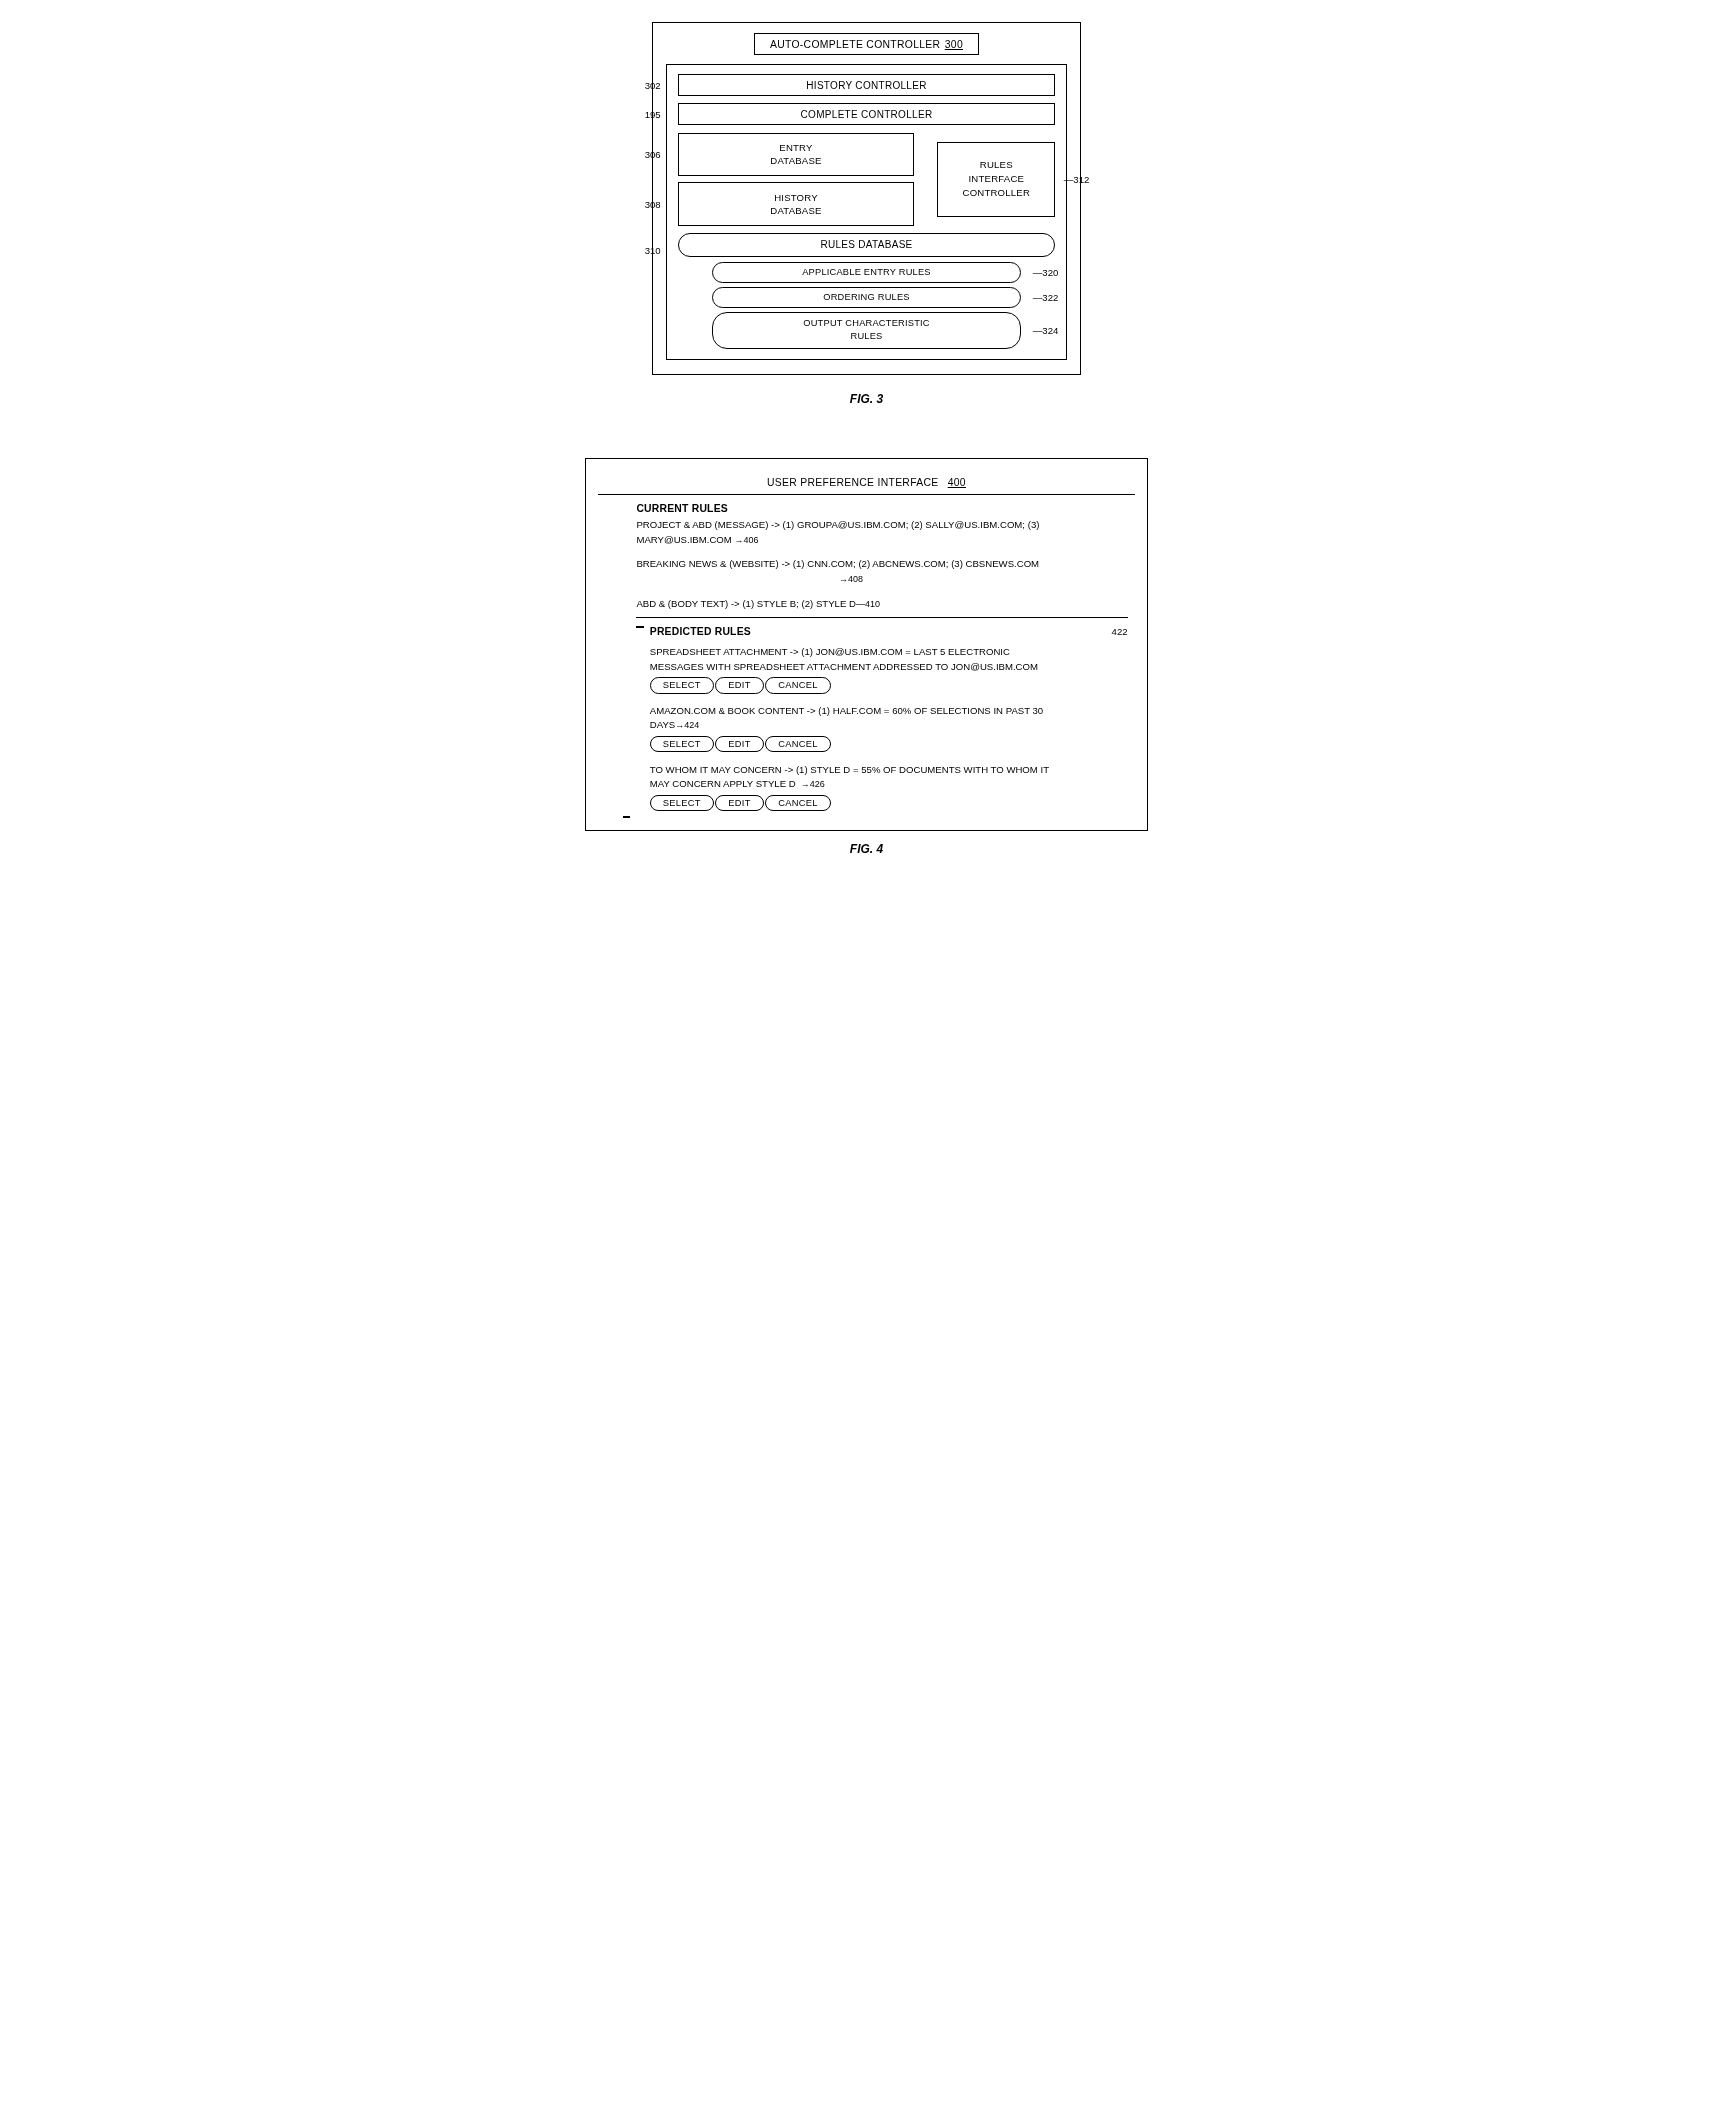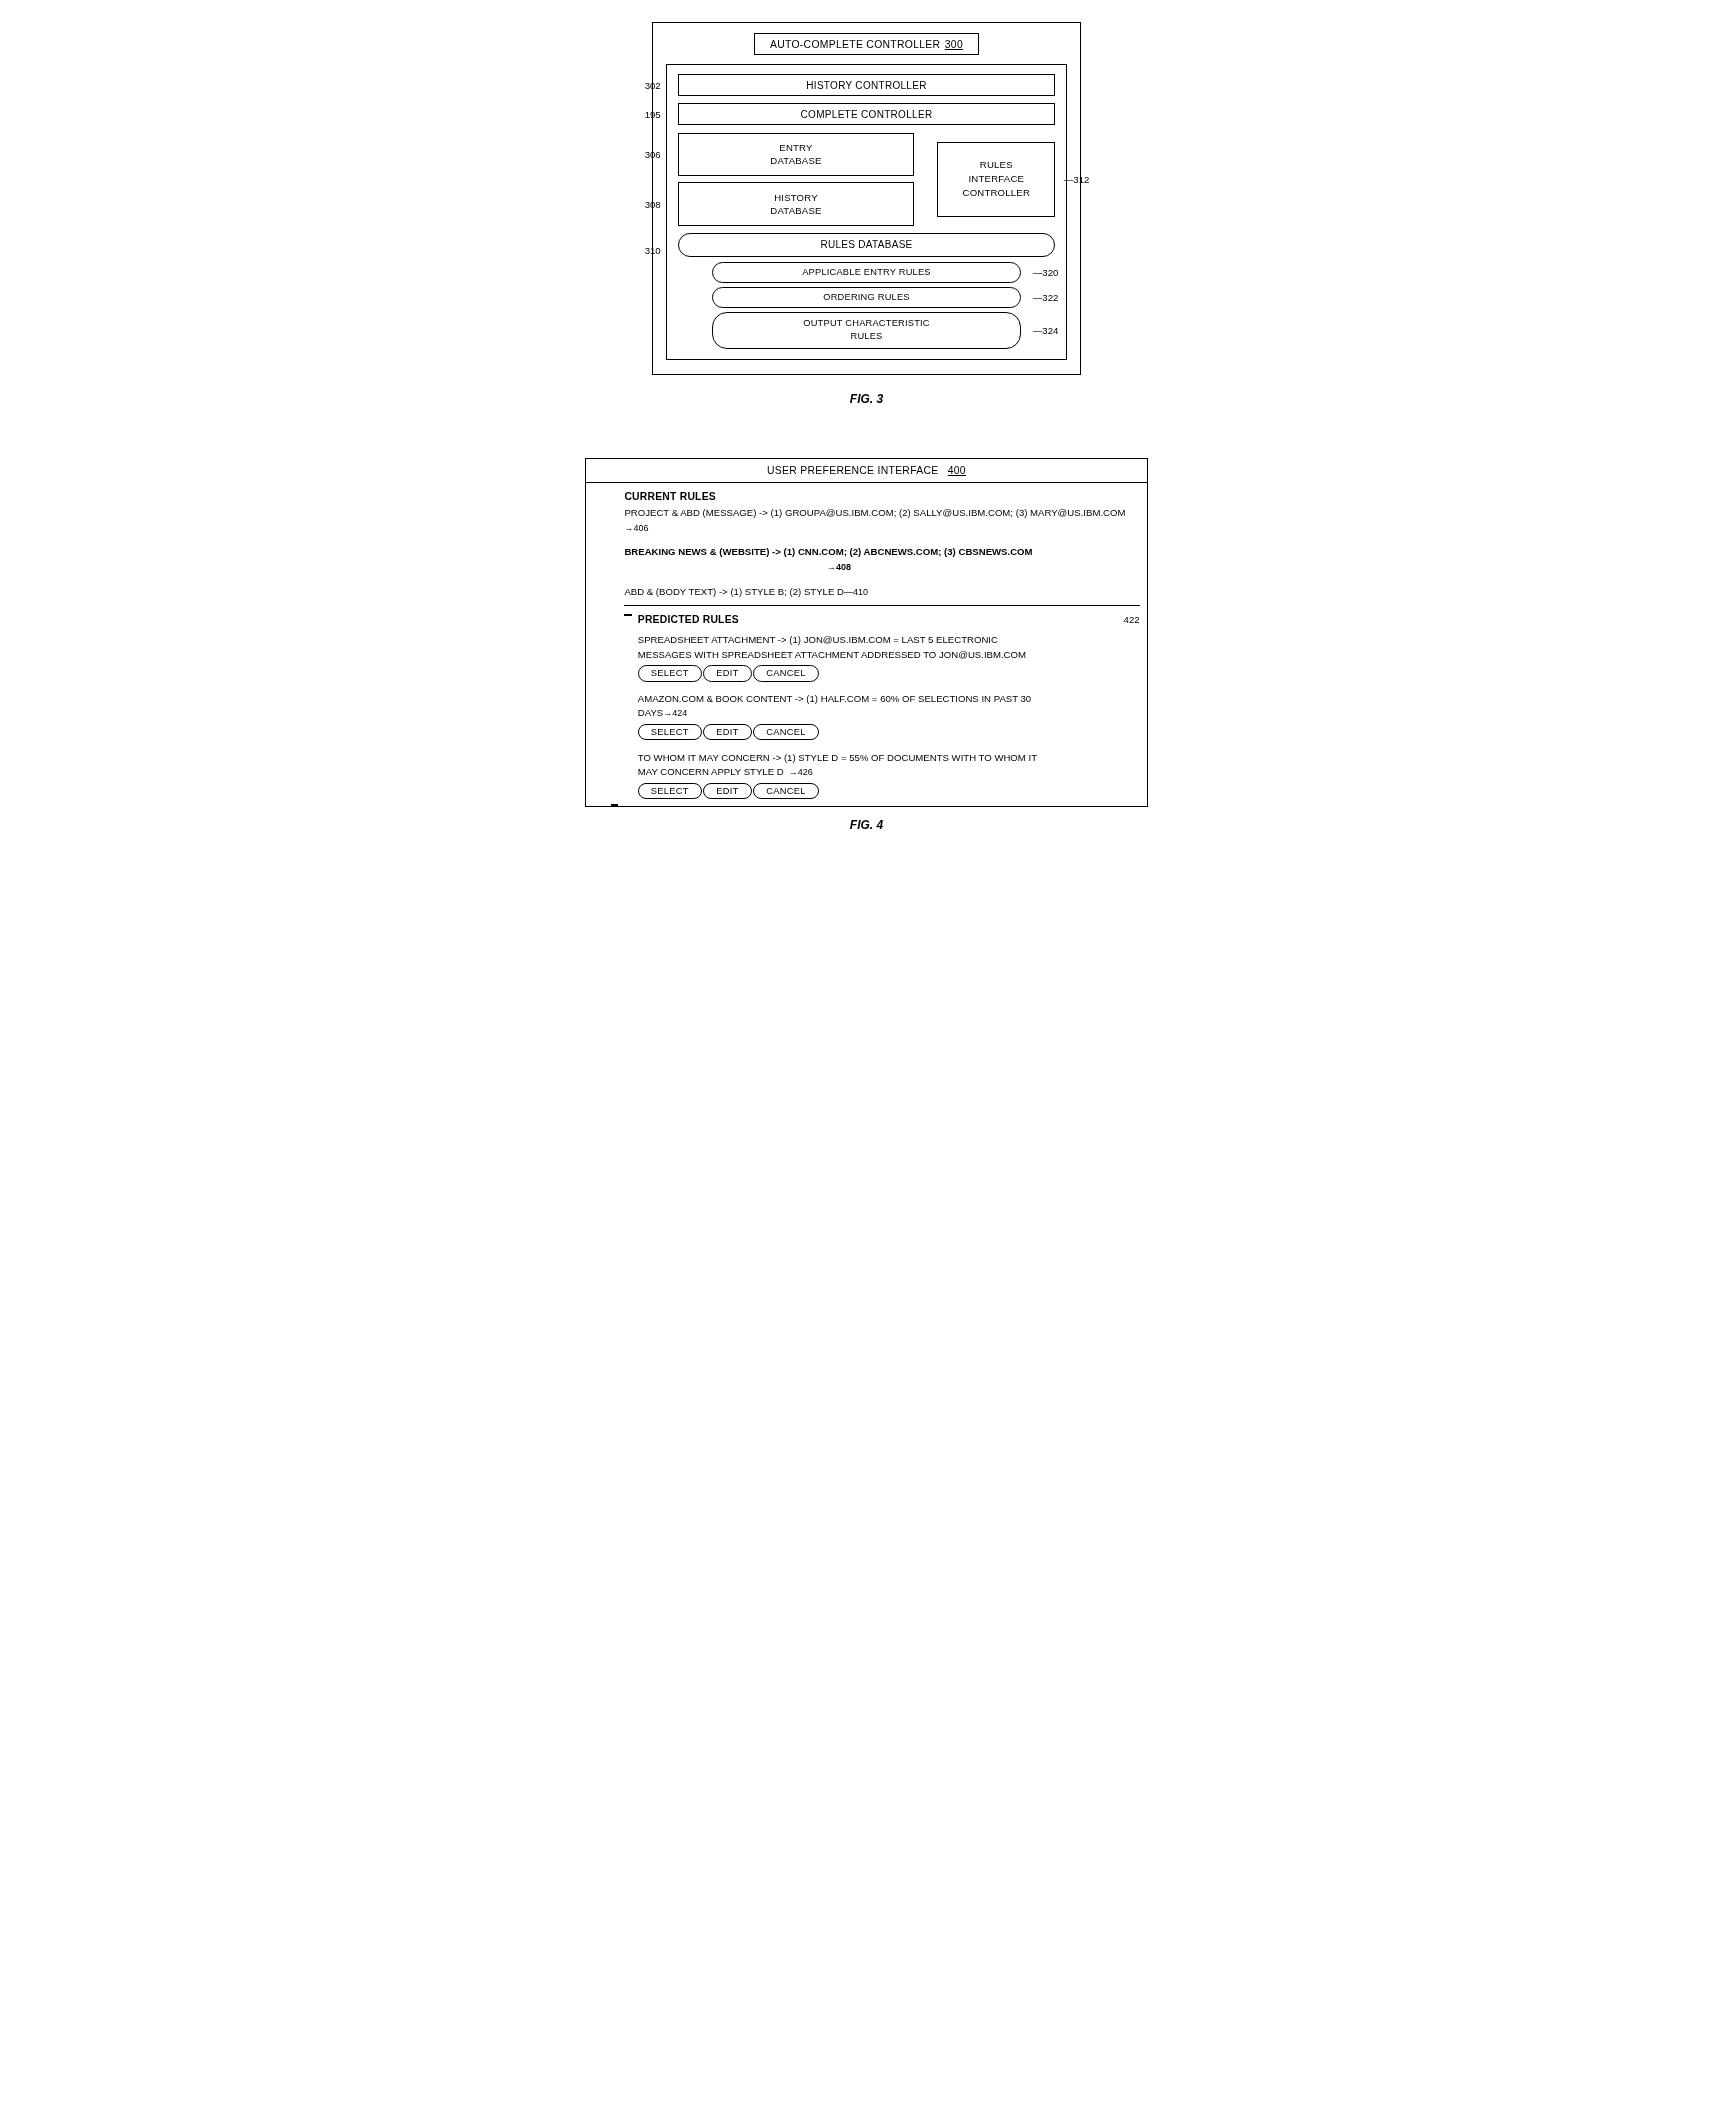--- a/index.html
+++ b/index.html
@@ -32,21 +32,21 @@
     
     .fig4-container {
       display: flex;
       flex-direction: column;
       align-items: center;
     }
 
     .fig4-diagram {
       border: 1.5px solid #000;
       width: 563px;
-      padding: 0;
+      padding: 12px;
     }
 
     .fig4-header {
       text-align: center;
       border-bottom: 1.5px solid #000;
       padding: 6px;
       font-size: 10.4px;
       letter-spacing: 0.3px;
       display: flex;
       justify-content: center;
@@ -189,21 +189,21 @@
             <div>
               <div class="section-title">CURRENT RULES</div>
 
 
               <div style="font-size:9.6px; margin-bottom:10.4px; line-height:1.5; position:relative;">
                 <span>PROJECT &amp; ABD (MESSAGE) -&gt; (1) GROUPA@US.IBM.COM;
 (2) SALLY@US.IBM.COM; (3) MARY@US.IBM.COM</span>
                 <span style="font-size:9px;">→406</span>
               </div>
 
-              <div style="font-size:9.6px; margin-bottom:10.4px; line-height:1.5; position:relative;font-weight:bold;">
+              <div style="font-size:9.6px; margin-bottom:10.4px; line-height:1.5; position:relative;">
                 BREAKING NEWS &amp; (WEBSITE) -&gt; (1) CNN.COM; (2) ABCNEWS.COM; (3) CBSNEWS.COM
                 <span style="font-size:9px;"><br>&nbsp;&nbsp;&nbsp;&nbsp;&nbsp;&nbsp;&nbsp;&nbsp;&nbsp;&nbsp;&nbsp;&nbsp;&nbsp;&nbsp;&nbsp;&nbsp;&nbsp;&nbsp;&nbsp;&nbsp;&nbsp;&nbsp;&nbsp;&nbsp;&nbsp;&nbsp;&nbsp;&nbsp;&nbsp;&nbsp;&nbsp;&nbsp;&nbsp;&nbsp;&nbsp;&nbsp;&nbsp;&nbsp;&nbsp;&nbsp;&nbsp;&nbsp;&nbsp;&nbsp;&nbsp;&nbsp;&nbsp;&nbsp;&nbsp;&nbsp;&nbsp;&nbsp;&nbsp;&nbsp;&nbsp;&nbsp;&nbsp;&nbsp;&nbsp;&nbsp;&nbsp;&nbsp;&nbsp;&nbsp;&nbsp;&nbsp;&nbsp;&nbsp;&nbsp;&nbsp;&nbsp;&nbsp;&nbsp;&nbsp;&nbsp;&nbsp;&nbsp;&nbsp;&nbsp;&nbsp;&nbsp;→408</span>
               </div>
 
               <div style="font-size:9.6px; margin-bottom:6px; line-height:1.5; position:relative;">
                 ABD &amp; (BODY TEXT) -&gt; (1) STYLE B; (2) STYLE D<span style="font-size:9px;">—410</span>
               </div>
             </div>
 
             <hr style="border:none; border-top:1.1px solid #000; margin: 6px 0 7.4px 0;">

